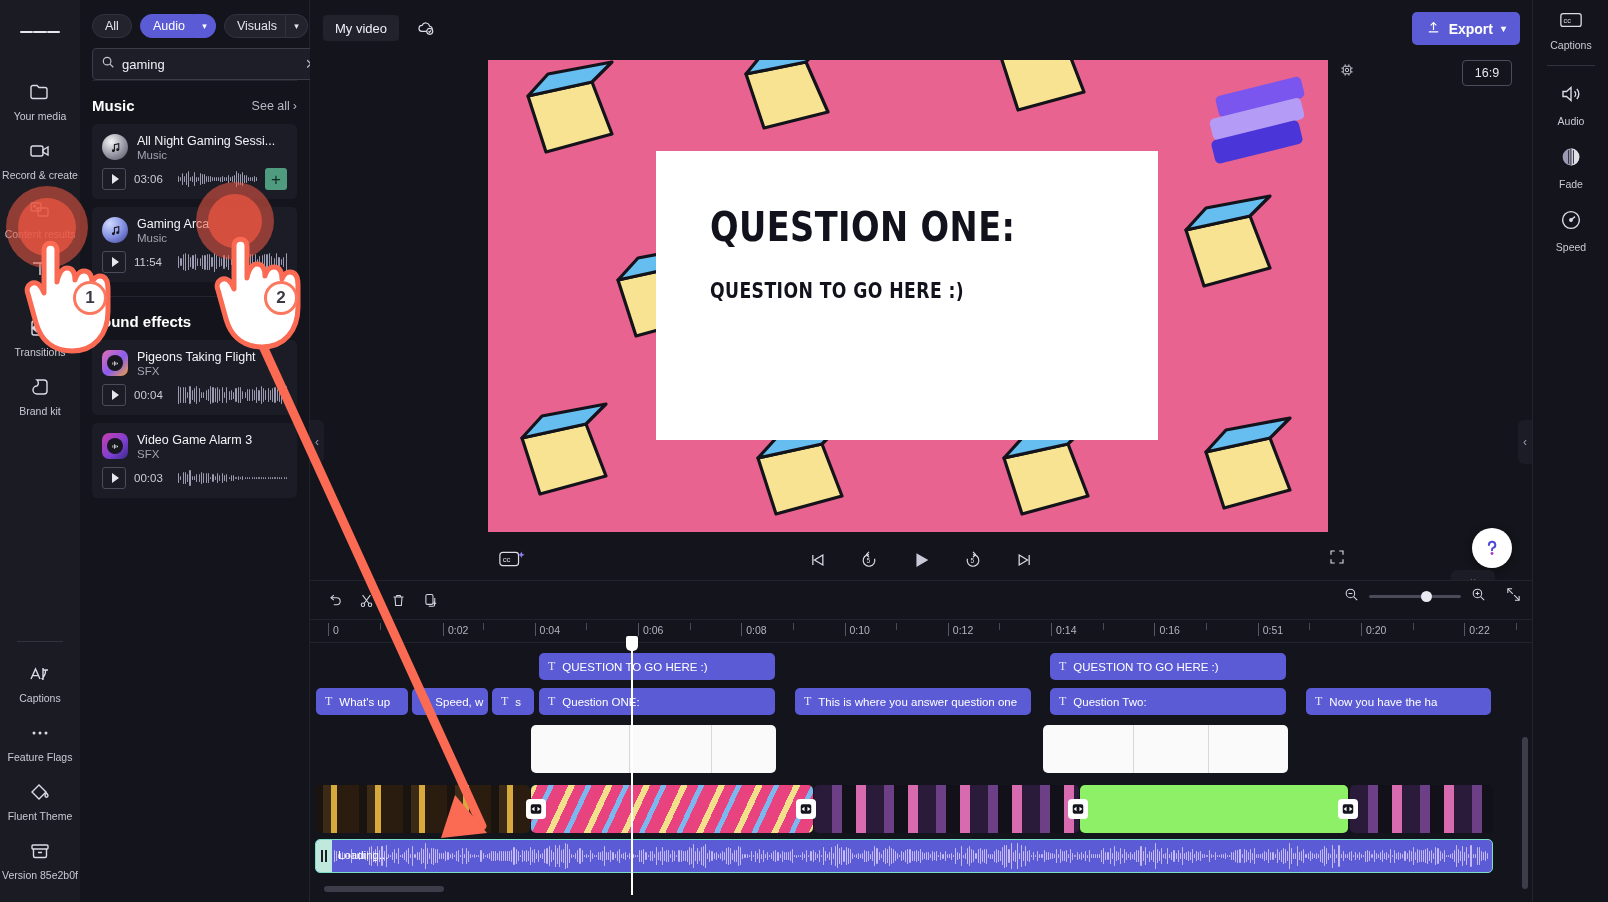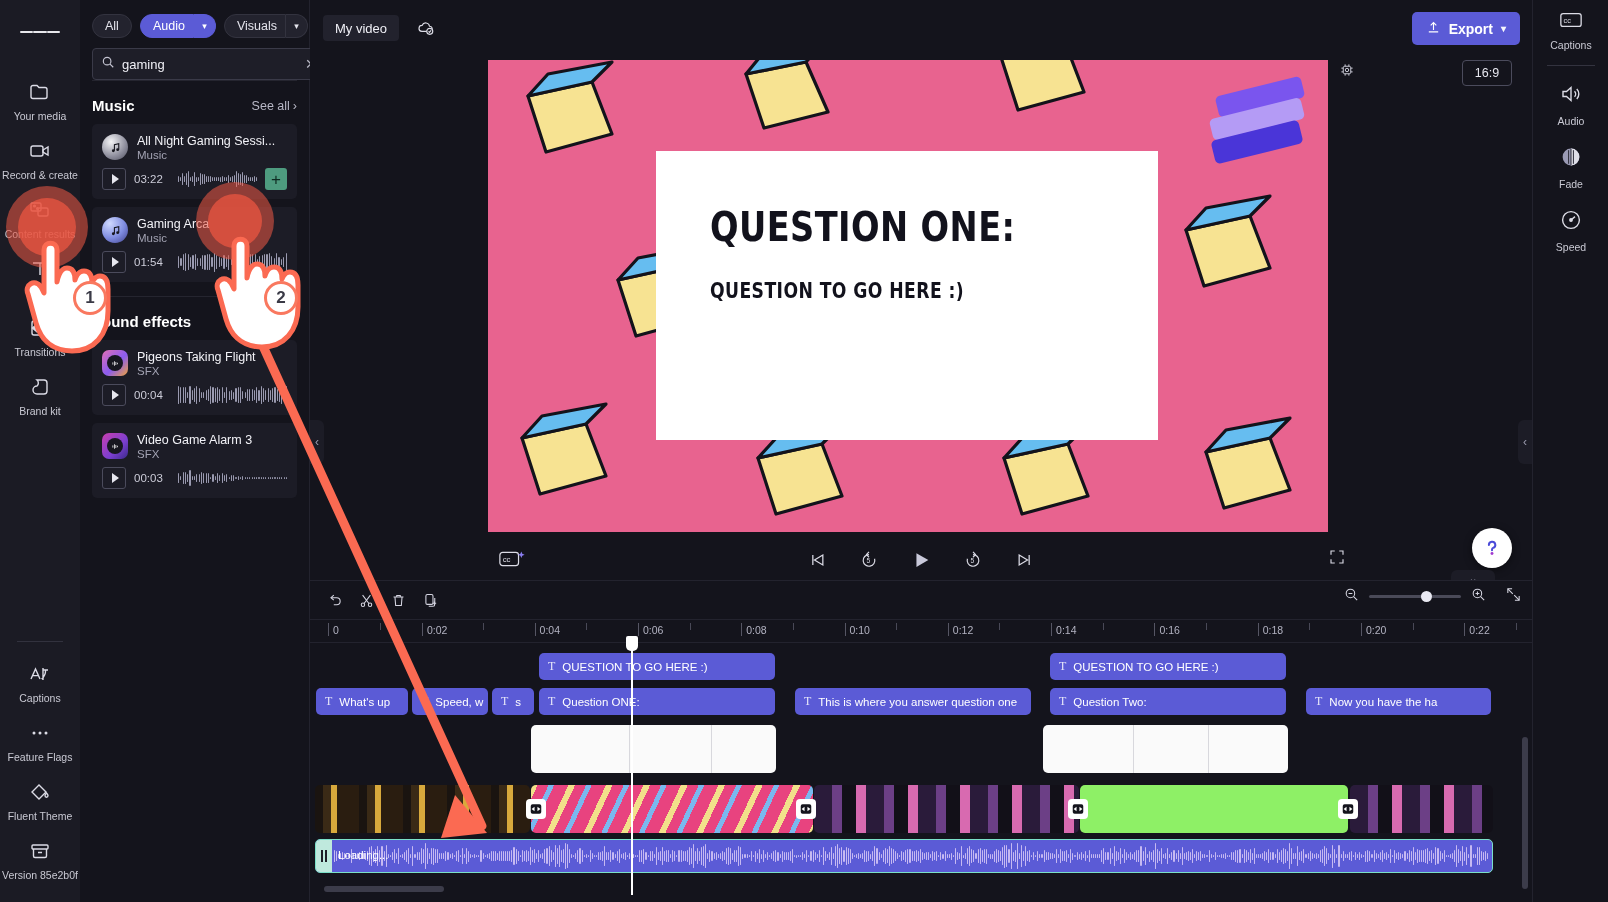--- a/index.html
+++ b/index.html
@@ -396,21 +396,21 @@
         </div>
         <div class="mc-meta">
           <div class="mc-name">All Night Gaming Sessi...</div>
           <div class="mc-type">Music</div>
         </div>
       </div>
       <div class="mc-bot">
         <div class="play-sq">
             <div class="tri"></div>
           </div>
-        <div class="mc-dur">03:22</div>
+        <div class="mc-dur">03:06</div>
         <div class="wave" id="wave-m1">
             <i style="height: 5.3px;"></i>
             <i style="height: 3.7px;"></i>
             <i style="height: 12.2px;"></i>
             <i style="height: 6.8px;"></i>
             <i style="height: 12.5px;"></i>
             <i style="height: 16.7px;"></i>
             <i style="height: 4.7px;"></i>
             <i style="height: 6.4px;"></i>
             <i style="height: 14.7px;"></i>
@@ -461,21 +461,21 @@
         </div>
         <div class="mc-meta">
           <div class="mc-name">Gaming Arca</div>
           <div class="mc-type">Music</div>
         </div>
       </div>
       <div class="mc-bot">
         <div class="play-sq">
             <div class="tri"></div>
           </div>
-        <div class="mc-dur">01:54</div>
+        <div class="mc-dur">11:54</div>
         <div class="wave" id="wave-m2">
             <i style="height: 11.6px;"></i>
             <i style="height: 8.8px;"></i>
             <i style="height: 15.9px;"></i>
             <i style="height: 17.8px;"></i>
             <i style="height: 16.1px;"></i>
             <i style="height: 10.6px;"></i>
             <i style="height: 14.9px;"></i>
             <i style="height: 16.2px;"></i>
             <i style="height: 8.5px;"></i>
@@ -919,37 +919,37 @@
             <path d="M4 10V4h6M20 14v6h-6"></path>
               <path d="M4 4l7 7M20 20l-7-7"></path>
           </svg>
         </span>
       </div>
     </div>
 
     <div class="ruler" id="ruler">
         <div class="tick" style="left: 18px;">0</div>
         <div class="minortick" style="left: 69.65px;"></div>
-        <div class="tick" style="left: 112px;">0:02</div>
+        <div class="tick" style="left: 133px;">0:02</div>
         <div class="minortick" style="left: 172.95px;"></div>
         <div class="tick" style="left: 224.6px;">0:04</div>
         <div class="minortick" style="left: 276.25px;"></div>
         <div class="tick" style="left: 327.9px;">0:06</div>
         <div class="minortick" style="left: 379.55px;"></div>
         <div class="tick" style="left: 431.2px;">0:08</div>
         <div class="minortick" style="left: 482.85px;"></div>
         <div class="tick" style="left: 534.5px;">0:10</div>
         <div class="minortick" style="left: 586.15px;"></div>
         <div class="tick" style="left: 637.8px;">0:12</div>
         <div class="minortick" style="left: 689.45px;"></div>
         <div class="tick" style="left: 741.1px;">0:14</div>
         <div class="minortick" style="left: 792.75px;"></div>
         <div class="tick" style="left: 844.4px;">0:16</div>
         <div class="minortick" style="left: 896.05px;"></div>
-        <div class="tick" style="left: 947.7px;">0:18</div>
+        <div class="tick" style="left: 947.7px;">0:51</div>
         <div class="minortick" style="left: 999.35px;"></div>
         <div class="tick" style="left: 1051px;">0:20</div>
         <div class="minortick" style="left: 1102.65px;"></div>
         <div class="tick" style="left: 1154.3px;">0:22</div>
         <div class="minortick" style="left: 1205.95px;"></div>
       </div>
 
     <div class="tracks">
 
       <div class="track" id="track-text-upper" style="top:10px;height:27px;">

